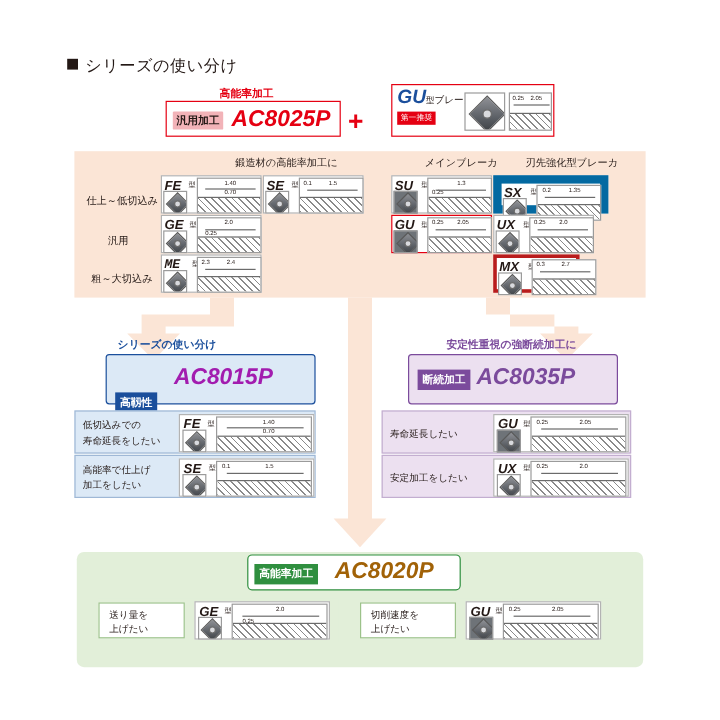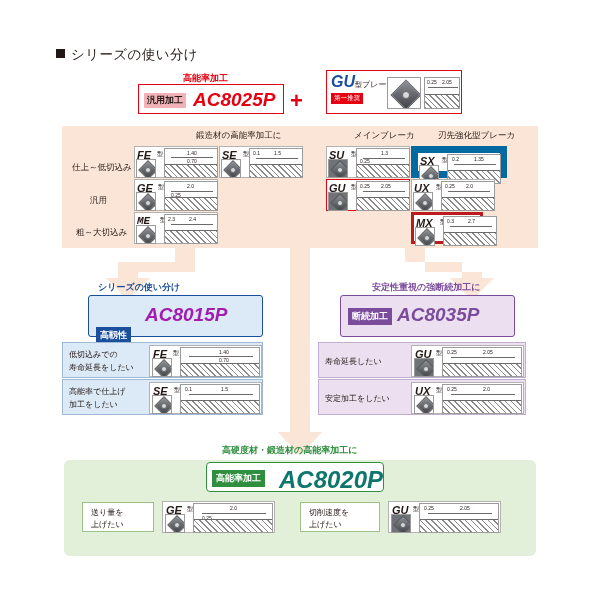--- a/index.html
+++ b/index.html
@@ -299,25 +299,24 @@
         </div>
       <div class="profile" style="position:absolute;left:30px;top:1px;width:80px;height:30px;">
         <div class="dimtxt" style="left:4px;top:1px;">0.25</div>
         <div class="dimtxt" style="left:40px;top:1px;">2.0</div>
         <div class="dimline" style="left:8px;top:9px;width:64px;height:1px;"></div>
         <div class="hatch"></div>
       </div>
     </div>
   </div>
 
-  <div class="lbl bold" style="left:222px;top:444px;font-size:9px;color:#2f8f3f;">高硬度材・鍛造材の高能率加工に</div>
   <div class="box" style="left:64px;top:460px;width:472px;height:96px;background:#e2efd9;border-radius:6px;"></div>
   <div class="box" style="left:206px;top:462px;width:178px;height:30px;background:#fff;border:1.6px solid #2f8f3f;border-radius:4px;padding-left:48px;">
     <div style="position:absolute;left:5px;top:7px;font-size:9px;font-weight:bold;color:#fff;background:#2f8f3f;padding:2px 4px;">高能率加工</div>
-    <div class="grade" style="position:absolute;left:72px;top:3px;font-size:24px;color:#0f766e;">AC8020P</div>
+    <div class="grade" style="position:absolute;left:72px;top:3px;font-size:19px;color:#a16207;">AC8020P</div>
   </div>
 
   <div class="box" style="left:82px;top:499px;width:200px;height:36px;background:#e2efd9;">
     <div class="box" style="left:0px;top:3px;width:72px;height:30px;background:#fff;border:1px solid #9cc28a;">
       <div class="lbl" style="left:8px;top:4px;font-size:8px;">送り量を</div>
       <div class="lbl" style="left:8px;top:16px;font-size:8px;">上げたい</div>
     </div>
     <div class="box" style="left:80px;top:2px;width:113px;height:32px;background:#fff;border:1px solid #b3b3b3;">
       <span class="grade" style="position:absolute;left:3px;top:2px;font-size:11px;">GE</span>
         <span style="position:absolute;left:24px;top:3px;font-size:6px;">型</span>

